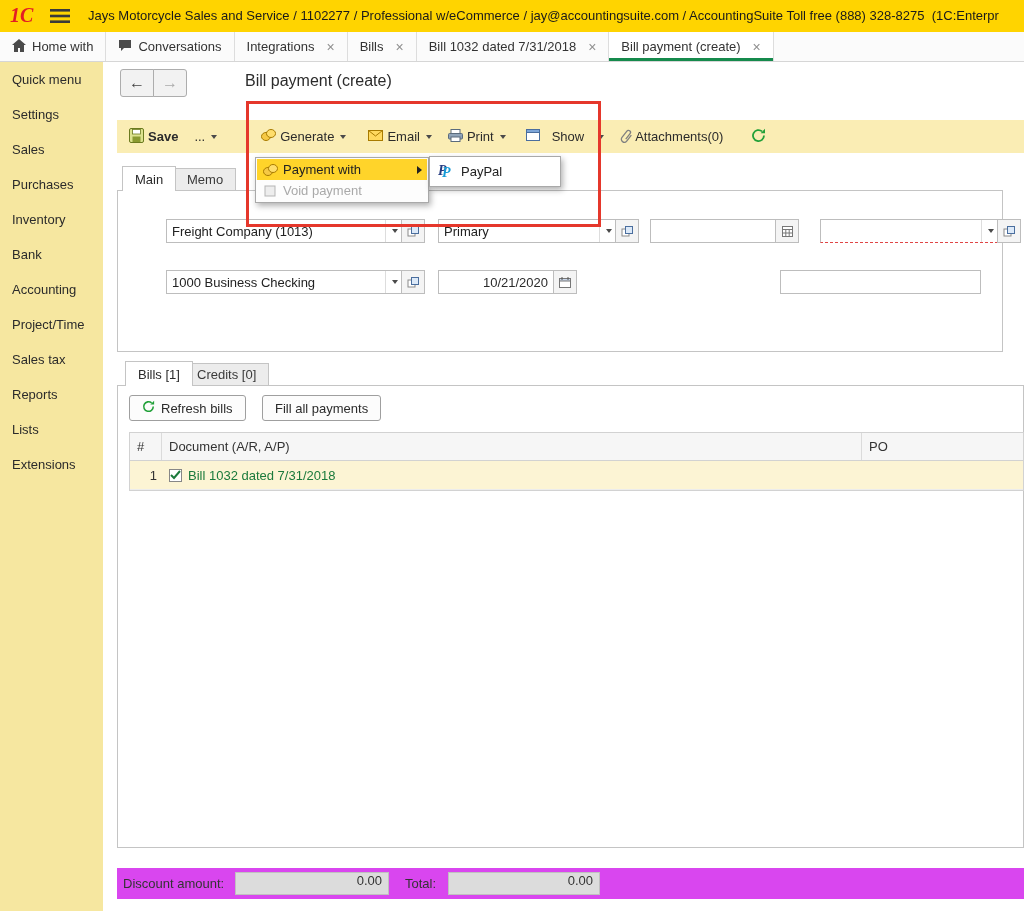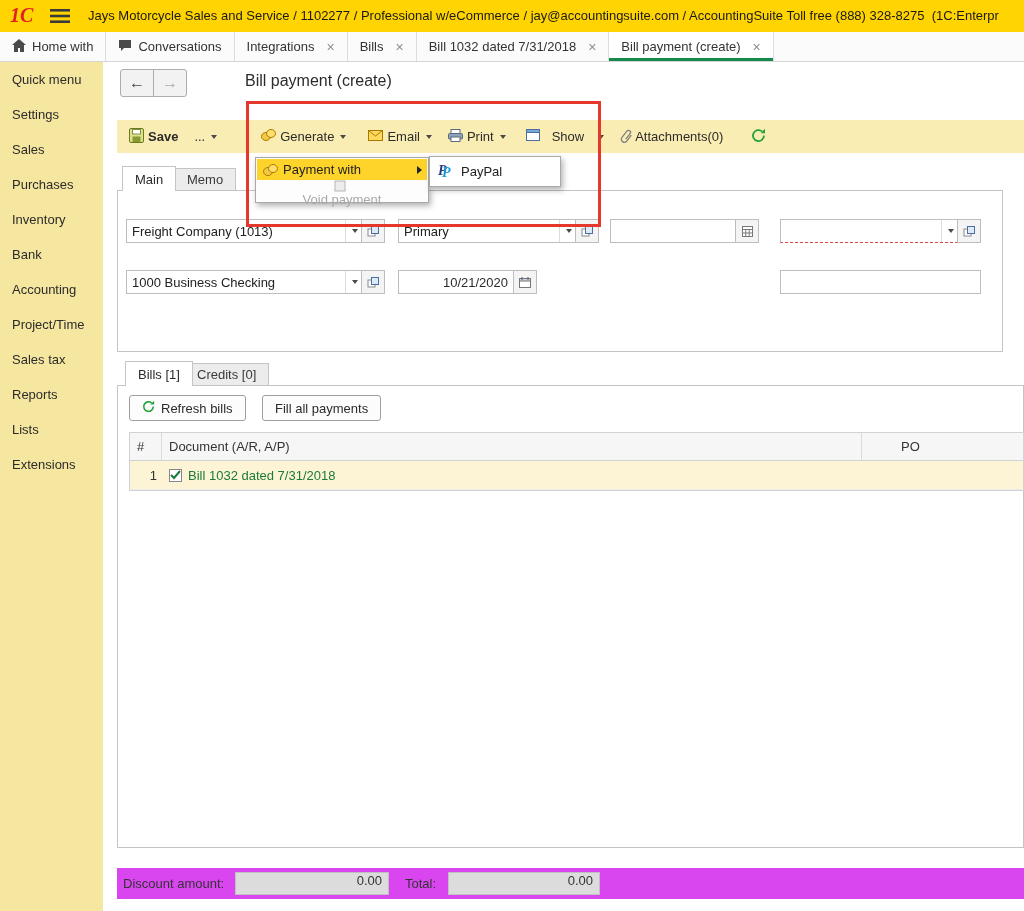--- a/index.html
+++ b/index.html
@@ -42,54 +42,54 @@
   
   .ptab{position:absolute;display:flex;align-items:center;padding:0 12px;background:#FFF;border:1px solid #C4C4C4;border-bottom:none;z-index:5;color:#2b2b2b;}
   .ptab.inactive{background:#ECECEC;z-index:4;color:#3a3a3a;}
 
   .panel{position:absolute;background:#FFF;border:1px solid #C4C4C4;z-index:1;}
 
   .lbl{position:absolute;color:#333;white-space:nowrap;}
   .val{position:absolute;color:#222;white-space:nowrap;}
   .neg{color:#CC0000;}
 
-  .combo{position:absolute;display:flex;height:17px;z-index:2;}
+  .combo{position:absolute;display:flex;height:17px;z-index:2;margin-left:40px;}
   .cinput{border:1px solid #BDBDBD;background:#fff;display:flex;align-items:center;padding:0 0 0 5px;height:24px;}
   .cinput .txt{flex:1;white-space:nowrap;overflow:hidden;color:#222;}
   .dd{width:16px;height:100%;display:flex;align-items:center;justify-content:center;border-left:1px solid #DDD;}
   .sqbtn{width:24px;height:24px;border:1px solid #BDBDBD;background:#F4F4F4;display:flex;align-items:center;justify-content:center;margin-left:-1px;}
   .req .cinput{border-bottom:1px dashed #E04545;}
   .plain{border:1px solid #BDBDBD;background:#fff;height:24px;position:absolute;z-index:2;}
 
   
   .menu{position:absolute;left:255px;top:157px;width:174px;background:#FDFDFD;border:1px solid #A9A9A9;
     box-shadow:2px 3px 6px rgba(0,0,0,.3);z-index:60;padding:1px;}
   .mi{height:21px;display:flex;align-items:center;padding:0 4px;position:relative;color:#222;}
   .mi.hl{background:#FFD42A;}
-  .mi.dis{color:#A9A9A9;flex-direction:column;}
+  .mi.dis{color:#A9A9A9;}
   .micon{width:18px;display:flex;justify-content:center;margin-right:4px;}
   .subarrow{position:absolute;right:5px;width:0;height:0;border-top:4px solid transparent;border-bottom:4px solid transparent;border-left:5px solid #222;}
   .submenu{position:absolute;left:429px;top:156px;width:132px;height:31px;background:#FFF;border:1px solid #A9A9A9;
     box-shadow:2px 3px 6px rgba(0,0,0,.3);z-index:61;display:flex;align-items:center;padding:0 8px;color:#222;}
   .pp{position:relative;width:14px;height:17px;margin-right:9px;}
   .pp b{position:absolute;font:italic 700 14px "Liberation Serif",serif;}
   .p1{color:#253B80;left:0;top:0;}
   .p2{color:#179BD7;left:4px;top:2px;}
 
   
   .btn{position:absolute;height:26px;border:1px solid #9F9F9F;border-radius:3px;background:#FCFCFC;
     display:flex;align-items:center;gap:6px;padding:0 12px;color:#2b2b2b;}
 
   
   .tbl{position:absolute;left:129px;top:432px;width:895px;border:1px solid #D2D2D2;z-index:2;background:#fff;}
   .thead{display:flex;height:28px;background:#F6F6F6;border-bottom:1px solid #D2D2D2;}
   .th{display:flex;align-items:center;padding:0 7px;color:#333;border-right:1px solid #DBDBDB;}
   .c1{width:32px;}
   .c2{width:700px;}
-  .c3{flex:1;border-right:none;margin-left:32px;}
+  .c3{flex:1;border-right:none;}
   .trow{display:flex;height:29px;background:#FCF4D4;border-bottom:1px solid #ECECEC;}
   .td{display:flex;align-items:center;}
   .td.c1{justify-content:flex-end;padding-right:5px;color:#333;}
   .td.c2{padding-left:7px;gap:6px;color:#1B7A3C;}
   .cb{width:13px;height:13px;border:1px solid #878787;background:#fff;display:flex;align-items:center;justify-content:center;flex:none;}
 
   
   .fstrip{position:absolute;left:117px;top:868px;width:907px;height:31px;background:#d946ef;z-index:2;}
   .fbox{position:absolute;top:4px;height:23px;background:#DCDCDC;border:1px solid #C0C0C0;
     display:flex;justify-content:flex-end;padding-right:6px;color:#333;}

